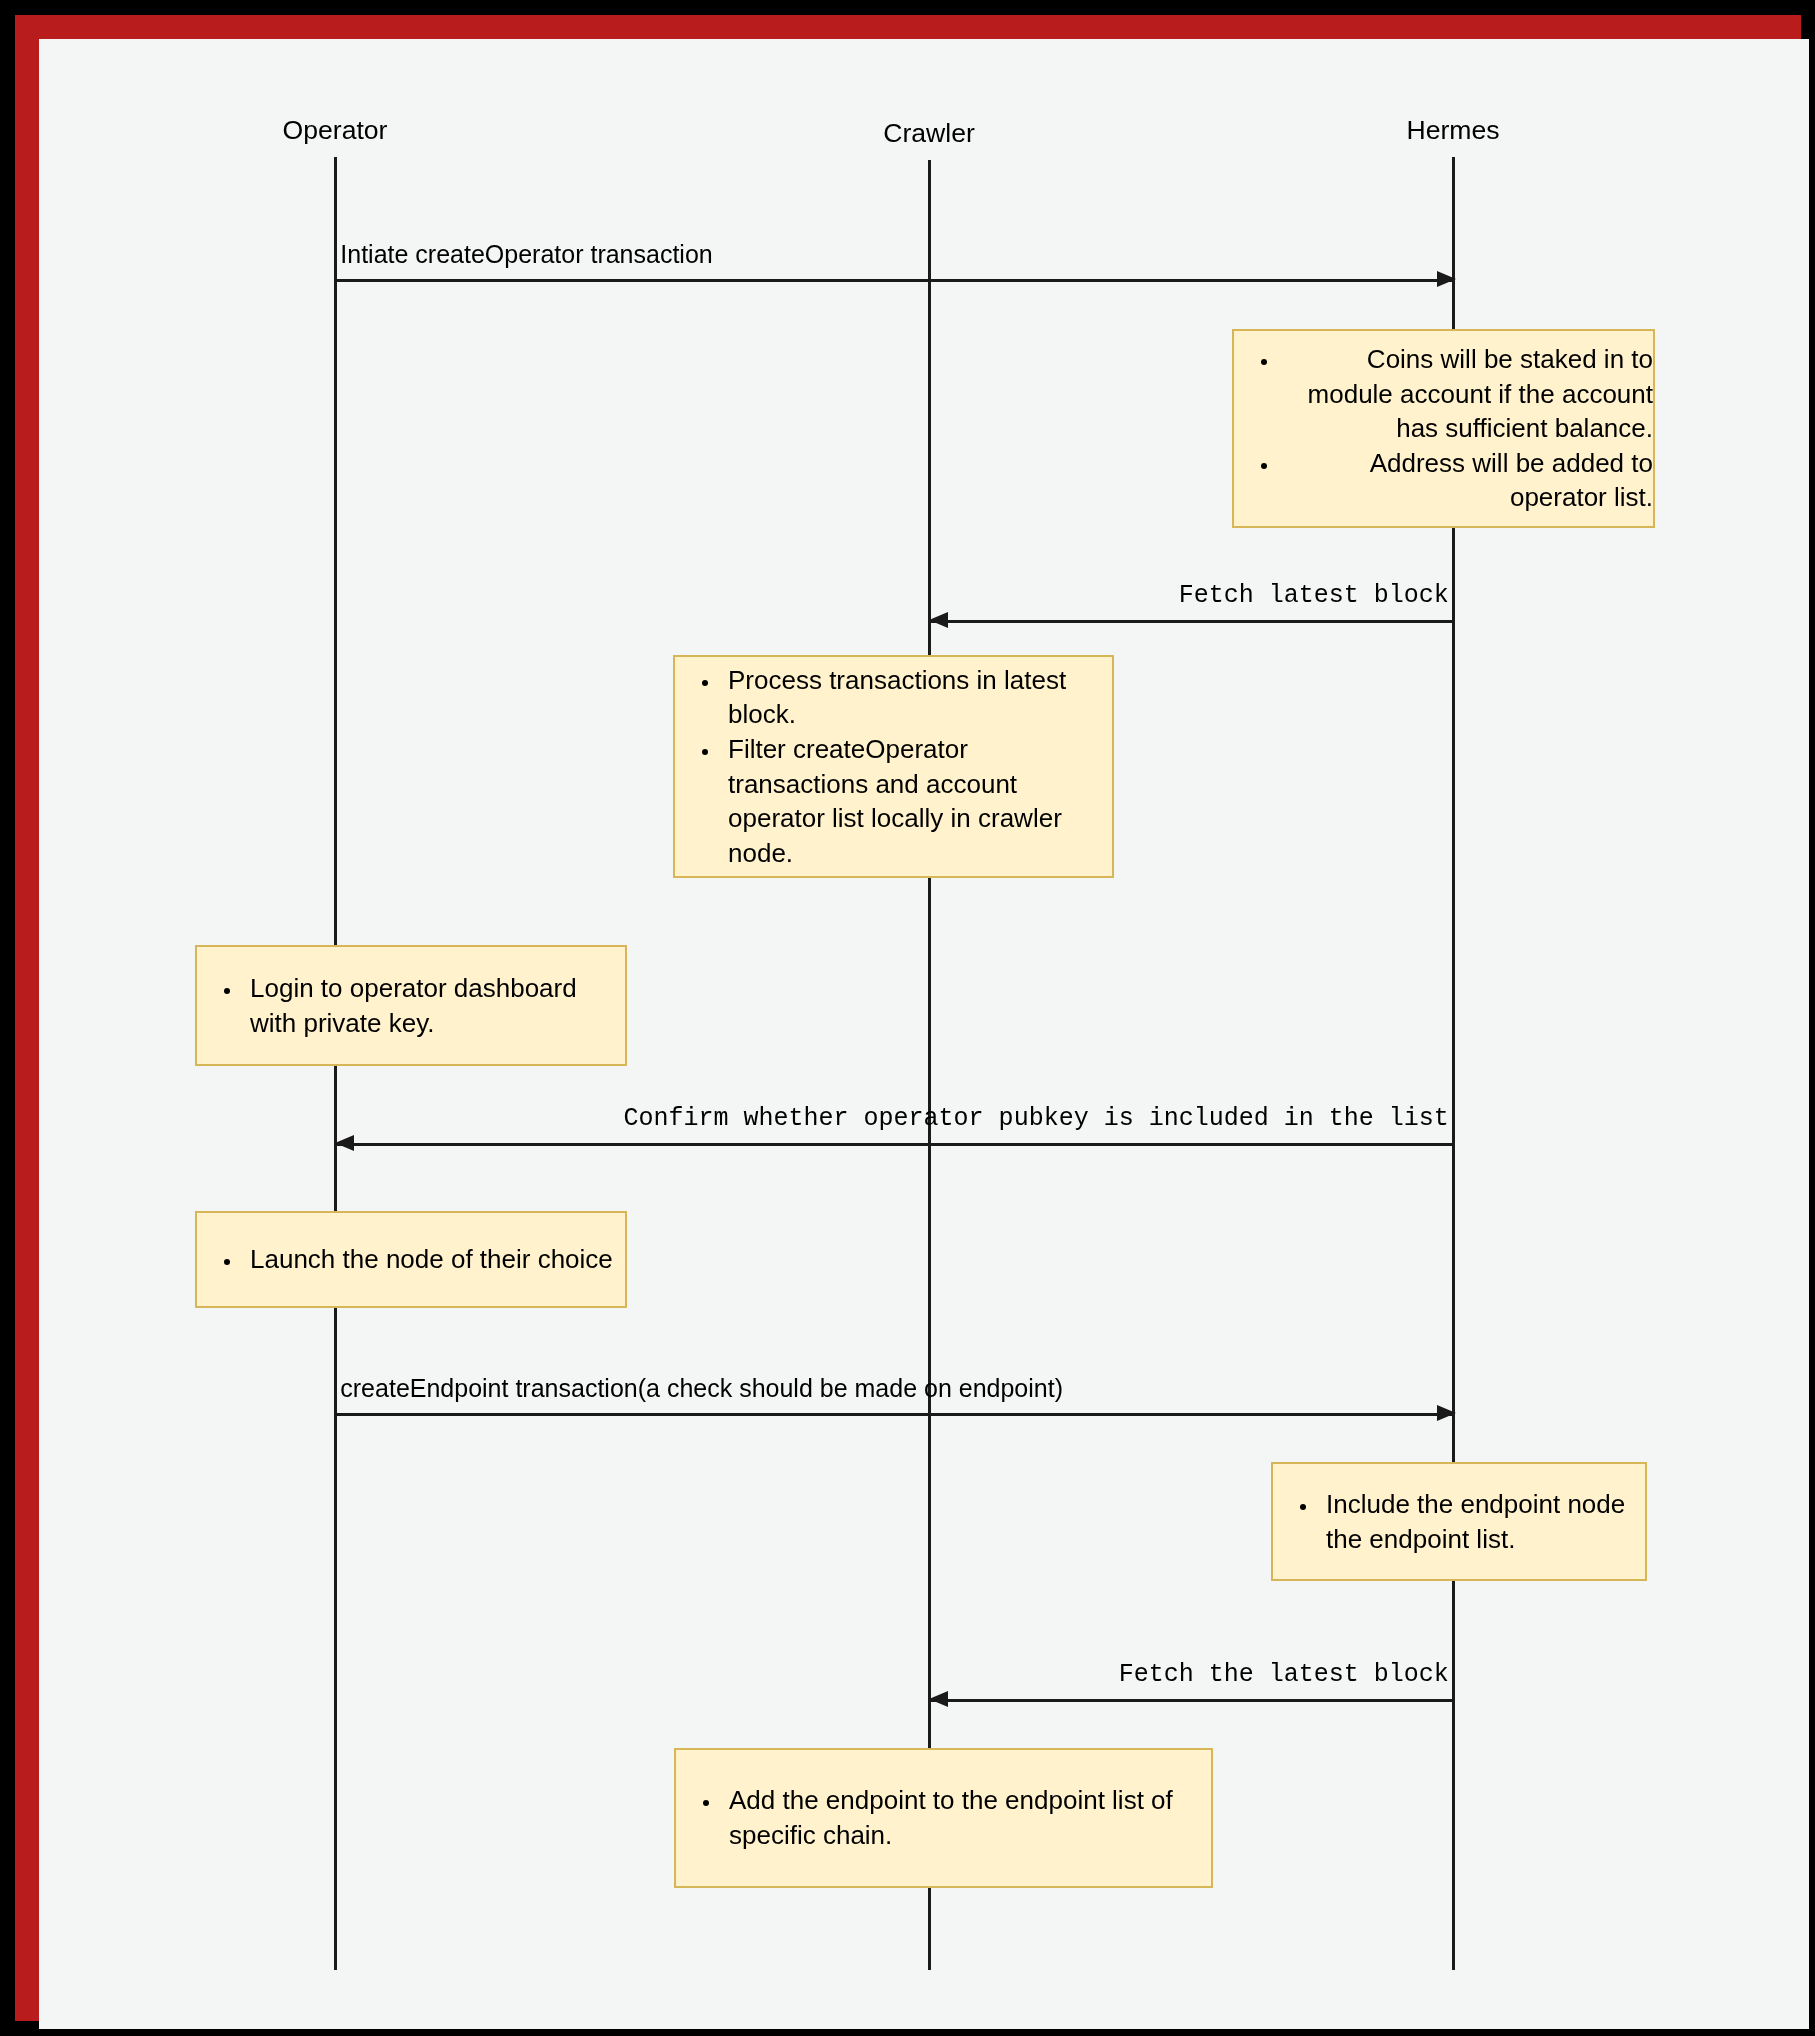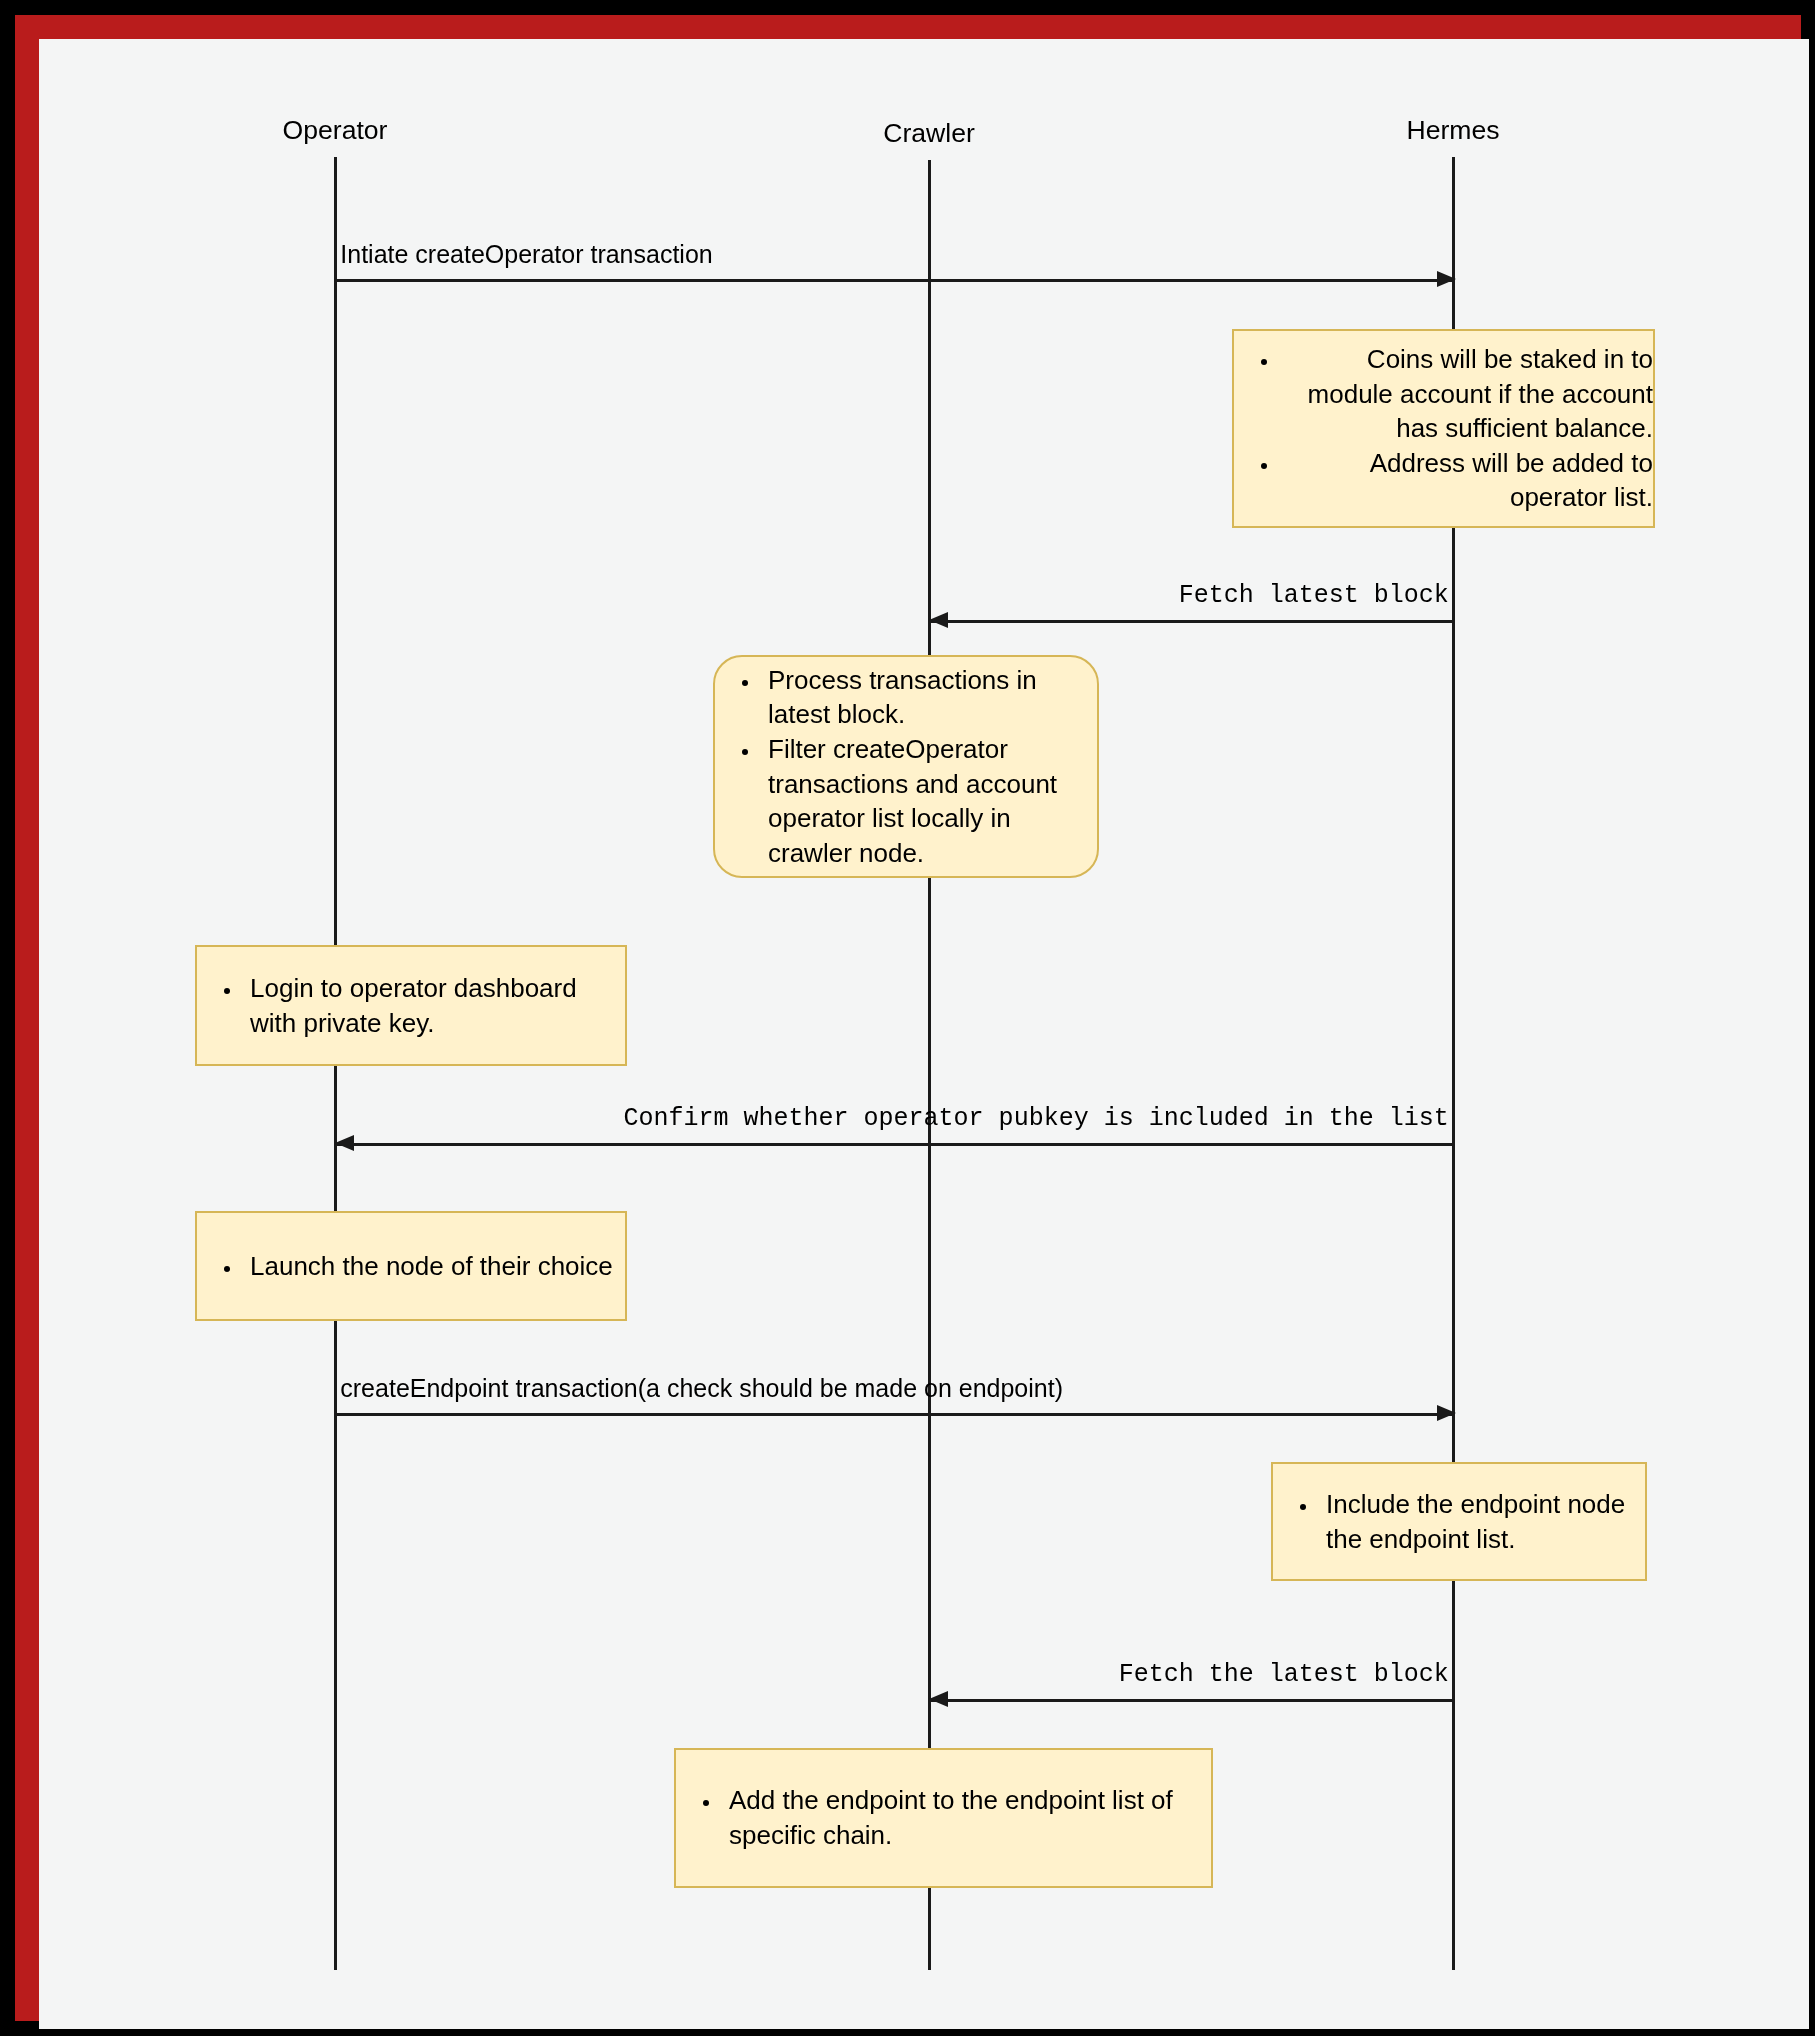--- a/index.html
+++ b/index.html
@@ -151,40 +151,40 @@
           <li>Address will be added to operator list.</li>
         </ul>
       </div>
 
       <div class="message dir-left" style="left:892px; top:581px; width:523px;">
         <div class="shaft"></div>
         <div class="head"></div>
         <div class="msg-label align-right">Fetch latest block</div>
       </div>
 
-      <div class="note" style="left:674px; top:616px; width:386px; height:223px;border-radius:29px;">
+      <div class="note" style="left:634px; top:616px; width:441px; height:223px;">
         <ul>
           <li>Process transactions in latest block.</li>
           <li>Filter createOperator transactions and account operator list locally in crawler node.</li>
         </ul>
       </div>
 
       <div class="note" style="left:156px; top:906px; width:432px; height:121px;">
         <ul>
           <li>Login to operator dashboard with private key.</li>
         </ul>
       </div>
 
       <div class="message dir-left" style="left:298px; top:1104px; width:1117px;">
         <div class="shaft"></div>
         <div class="head"></div>
         <div class="msg-label align-right">Confirm whether operator pubkey is included in the list</div>
       </div>
 
-      <div class="note" style="left:156px; top:1172px; width:432px; height:110px;">
+      <div class="note" style="left:156px; top:1172px; width:432px; height:97px;">
         <ul>
           <li>Launch the node of their choice</li>
         </ul>
       </div>
 
       <div class="message dir-right" style="left:296px; top:1374px; width:1119px;">
         <div class="shaft"></div>
         <div class="head"></div>
         <div class="msg-label align-left">createEndpoint transaction(a check should be made on endpoint)</div>
       </div>

